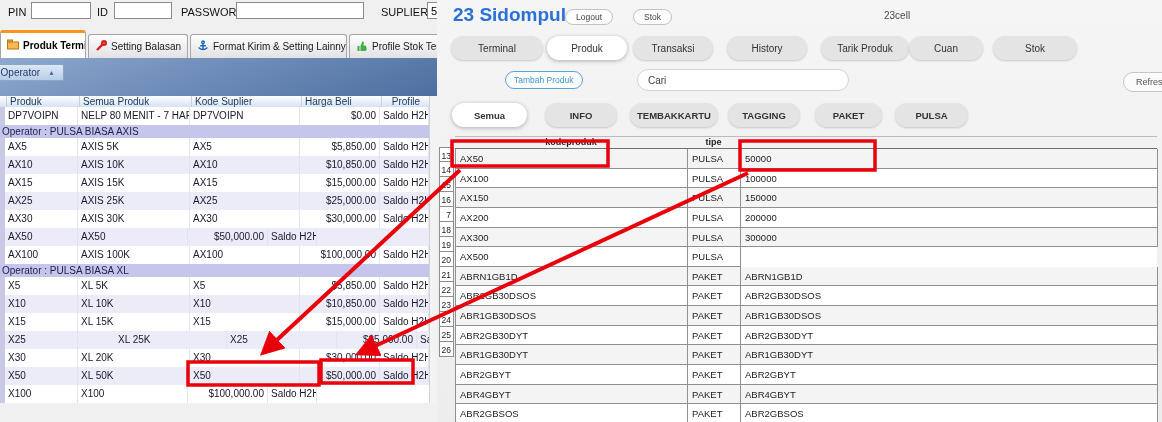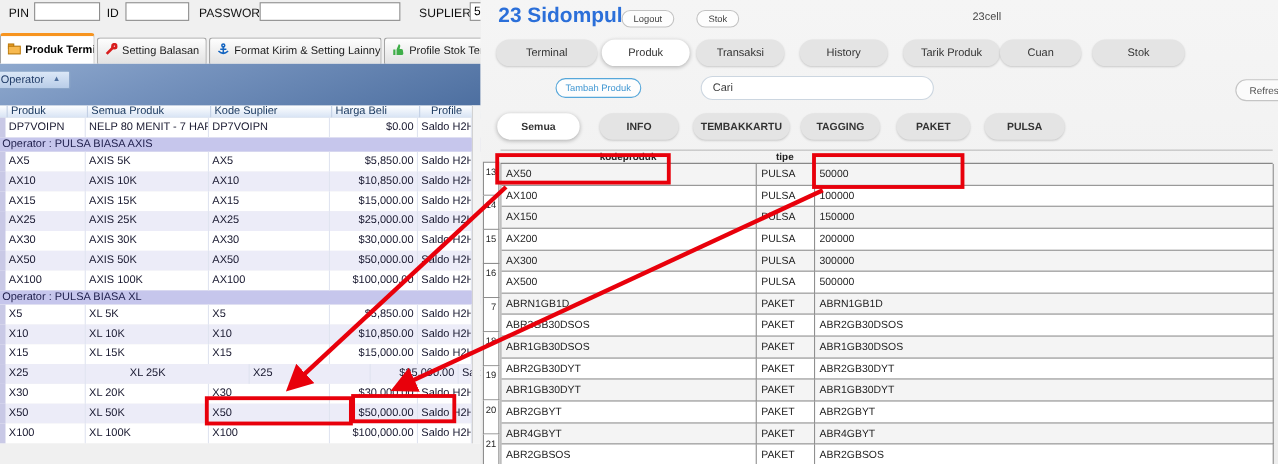--- a/index.html
+++ b/index.html
@@ -56,21 +56,21 @@
           background:#fdfdfd;color:#3f96d2;font-size:8.5px;display:flex;align-items:center;
           padding:0 8px;box-sizing:border-box;}
   .search{position:absolute;left:200px;top:69px;width:212px;height:22px;border:1px solid #ccd6e0;
           border-radius:11px;background:#fff;font-size:10px;color:#333;padding:0 10px;
           box-sizing:border-box;font-family:"Liberation Sans",sans-serif;}
   .search::placeholder{color:#3c3c3c;opacity:1;}
   .refresh{position:absolute;left:686px;top:72px;width:76px;height:20px;border:1px solid #c5c5c5;
            border-radius:10px;background:#fbfbfb;font-size:9px;color:#555;display:flex;
            align-items:center;padding:0 12px;box-sizing:border-box;}
   .rgut{position:absolute;left:2px;top:147px;width:15px;}
-  .rnum{height:31px;border:1px solid #8e8e8e;border-top:none;box-sizing:border-box;
+  .rnum{height:15px;border:1px solid #8e8e8e;border-top:none;box-sizing:border-box;
         font-size:8.5px;color:#222;text-align:right;padding:3px 2px 0 0;background:#fff;}
   .rnum:first-child{border-top:1px solid #8e8e8e;}
   .rtable{position:absolute;left:18px;top:136px;width:702px;}
   .rheadrow{display:flex;height:11px;border-bottom:1px solid #6f6f6f;border-top:1px solid #bbb;}
   .rh{font-size:9px;font-weight:bold;color:#222;text-align:center;line-height:10px;
       box-sizing:border-box;flex:0 0 auto;}
   .rrows{border-left:1px solid #909090;}
   .rrow{display:flex;height:19.64px;background:#fff;}
   .rrow.alt{background:#f4f4f4;}
   .rc{font-size:9.5px;line-height:19.64px;color:#222;padding:0 4px;box-sizing:border-box;
@@ -187,21 +187,20 @@
           <div class="lgut"></div>
           <div class="lc" style="width: 73px; flex: 0 0 73px;">AX30</div>
           <div class="lc" style="width: 112px; flex: 0 0 112px;">AXIS 30K</div>
           <div class="lc" style="width: 110px; flex: 0 0 110px;">AX30</div>
           <div class="lc" style="width: 80px; flex: 0 0 80px; text-align: right;">$30,000.00</div>
           <div class="lc" style="width: 49px; flex: 0 0 49px;">Saldo H2H</div>
         </div>
         <div class="lrow alt">
           <div class="lgut"></div>
           <div class="lc" style="width: 73px; flex: 0 0 73px;">AX50</div>
-          <div class="lc" style="width: 112px; flex: 0 0 112px;">AXIS 50K</div>
           <div class="lc" style="width: 110px; flex: 0 0 110px;">AX50</div>
           <div class="lc" style="width: 80px; flex: 0 0 80px; text-align: right;">$50,000.00</div>
           <div class="lc" style="width: 49px; flex: 0 0 49px;">Saldo H2H</div>
         </div>
         <div class="lrow">
           <div class="lgut"></div>
           <div class="lc" style="width: 73px; flex: 0 0 73px;">AX100</div>
           <div class="lc" style="width: 112px; flex: 0 0 112px;">AXIS 100K</div>
           <div class="lc" style="width: 110px; flex: 0 0 110px;">AX100</div>
           <div class="lc" style="width: 80px; flex: 0 0 80px; text-align: right;">$100,000.00</div>
@@ -252,21 +251,20 @@
           <div class="lgut"></div>
           <div class="lc" style="width: 73px; flex: 0 0 73px;">X50</div>
           <div class="lc" style="width: 112px; flex: 0 0 112px;">XL 50K</div>
           <div class="lc" style="width: 110px; flex: 0 0 110px;">X50</div>
           <div class="lc" style="width: 80px; flex: 0 0 80px; text-align: right;">$50,000.00</div>
           <div class="lc" style="width: 49px; flex: 0 0 49px;">Saldo H2H</div>
         </div>
         <div class="lrow">
           <div class="lgut"></div>
           <div class="lc" style="width: 73px; flex: 0 0 73px;">X100</div>
-          <div class="lc" style="width: 112px; flex: 0 0 112px;">XL 100K</div>
           <div class="lc" style="width: 110px; flex: 0 0 110px;">X100</div>
           <div class="lc" style="width: 80px; flex: 0 0 80px; text-align: right;">$100,000.00</div>
           <div class="lc" style="width: 49px; flex: 0 0 49px;">Saldo H2H</div>
         </div>
       </div>
   <div class="lsb"></div>
 </section>
 
 <section class="rwin">
   <div class="rtitle">23 Sidompul</div>
@@ -341,21 +339,20 @@
             <div class="rc" style="width: 417px; flex: 0 0 417px;">200000</div>
           </div>
           <div class="rrow alt">
             <div class="rc" style="width: 232px; flex: 0 0 232px;">AX300</div>
             <div class="rc" style="width: 53px; flex: 0 0 53px;">PULSA</div>
             <div class="rc" style="width: 417px; flex: 0 0 417px;">300000</div>
           </div>
           <div class="rrow">
             <div class="rc" style="width: 232px; flex: 0 0 232px;">AX500</div>
             <div class="rc" style="width: 53px; flex: 0 0 53px;">PULSA</div>
-            <div class="rc" style="width: 417px; flex: 0 0 417px;">500000</div>
           </div>
           <div class="rrow alt">
             <div class="rc" style="width: 232px; flex: 0 0 232px;">ABRN1GB1D</div>
             <div class="rc" style="width: 53px; flex: 0 0 53px;">PAKET</div>
             <div class="rc" style="width: 417px; flex: 0 0 417px;">ABRN1GB1D</div>
           </div>
           <div class="rrow">
             <div class="rc" style="width: 232px; flex: 0 0 232px;">ABR2GB30DSOS</div>
             <div class="rc" style="width: 53px; flex: 0 0 53px;">PAKET</div>
             <div class="rc" style="width: 417px; flex: 0 0 417px;">ABR2GB30DSOS</div>

